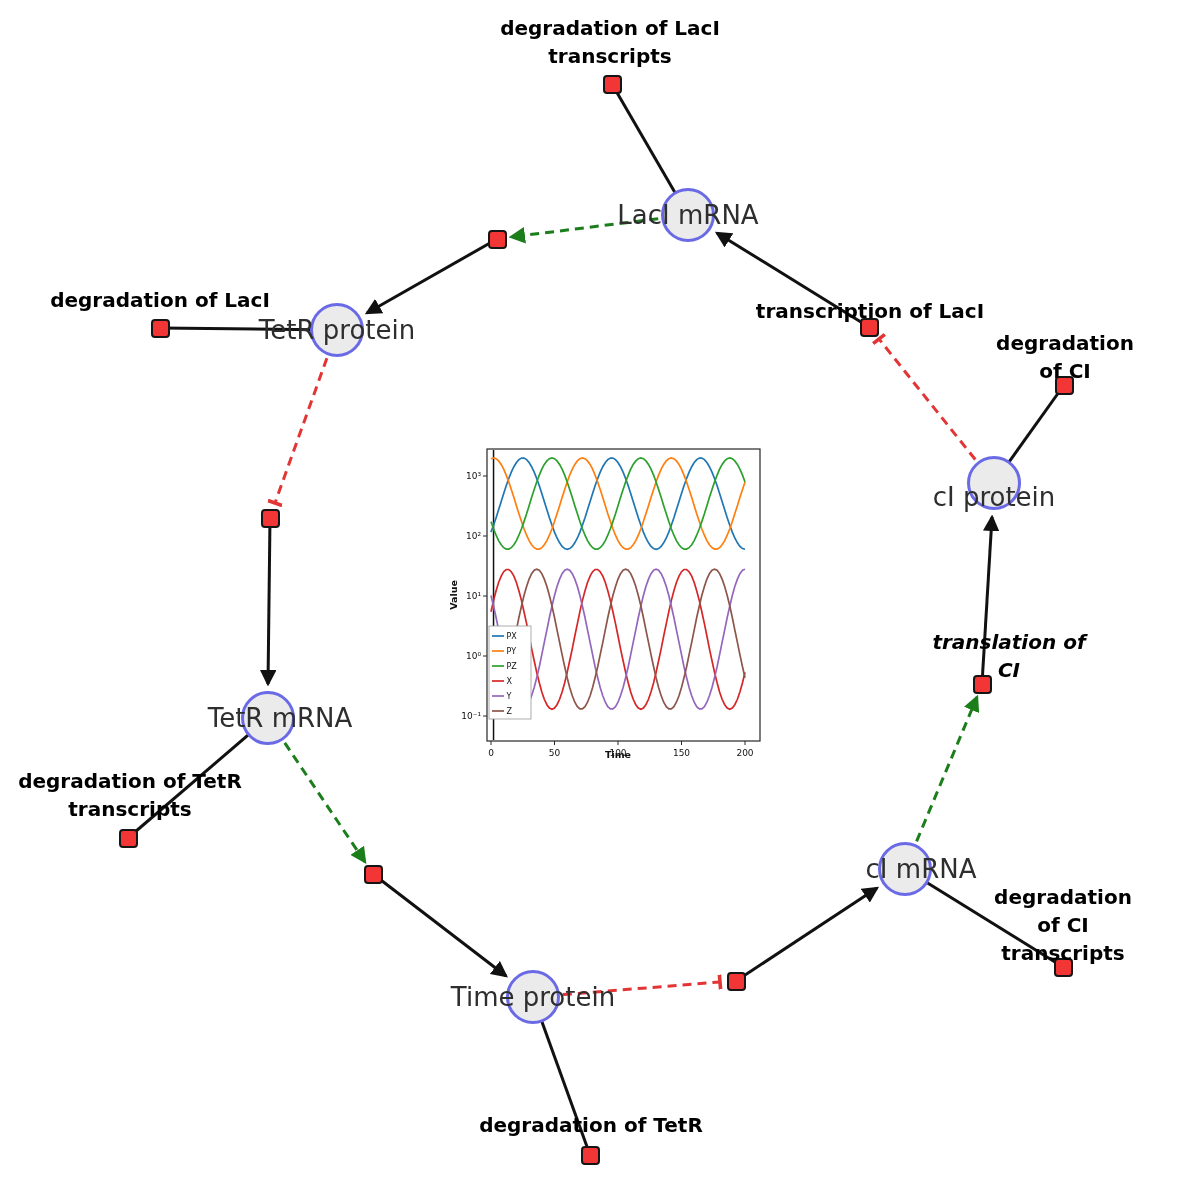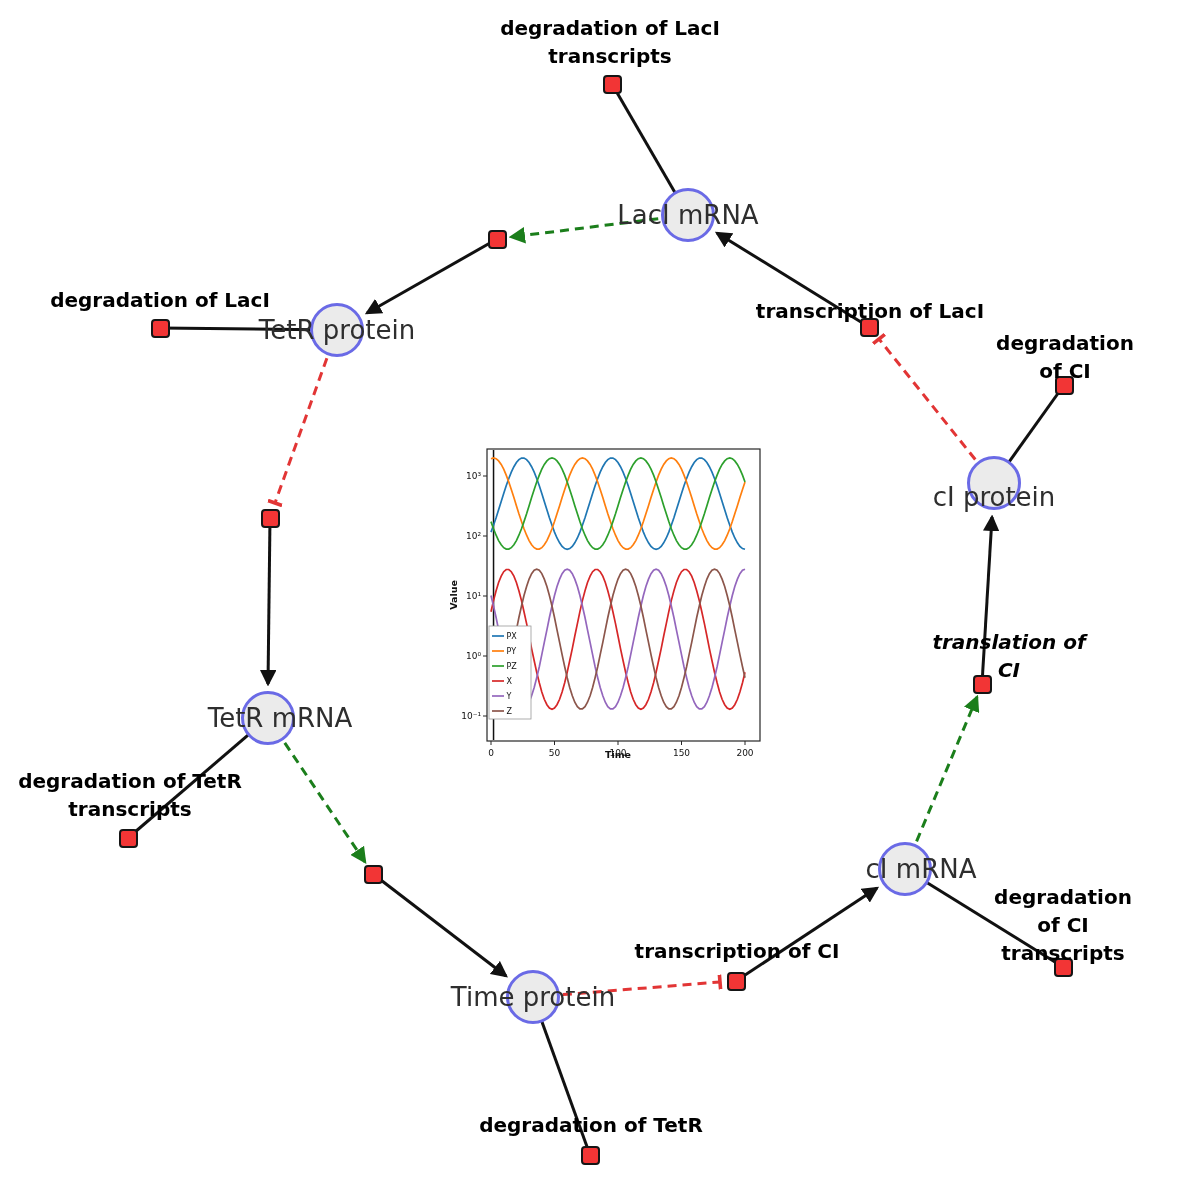--- a/index.html
+++ b/index.html
@@ -91,21 +91,20 @@
     <div class="reaction-node" style="left: 1054.5px; top: 375.5px;"></div>
     <div class="reaction-label" style="left: 1065px; top: 357px;">degradation of CI</div>
     <div class="reaction-node" style="left: 260.5px; top: 508.5px;"></div>
     <div class="reaction-node" style="left: 972.5px; top: 674.5px;"></div>
     <div class="reaction-label" style="left: 1009px; top: 656px; font-style: italic;">translation of CI</div>
     <div class="reaction-node" style="left: 118.5px; top: 828.5px;"></div>
     <div class="reaction-label" style="left: 130px; top: 795px;">degradation of TetR
 transcripts</div>
     <div class="reaction-node" style="left: 363.5px; top: 864.5px;"></div>
     <div class="reaction-node" style="left: 726.5px; top: 971.5px;"></div>
-    <div class="reaction-label" style="left: 737px; top: 951px;">transcription of CI</div>
     <div class="reaction-node" style="left: 1053.5px; top: 957.5px;"></div>
     <div class="reaction-label" style="left: 1063px; top: 925px;">degradation of CI
 transcripts</div>
     <div class="reaction-node" style="left: 580.5px; top: 1145.5px;"></div>
     <div class="reaction-label" style="left: 591px; top: 1125px;">degradation of TetR</div>
   </div>
 
 <div id="chart-wrap">
   <svg id="chart" width="335" height="330">
       <rect x="39" y="19" width="273" height="292" fill="#fff" stroke="#262626" stroke-width="1.2"></rect>

